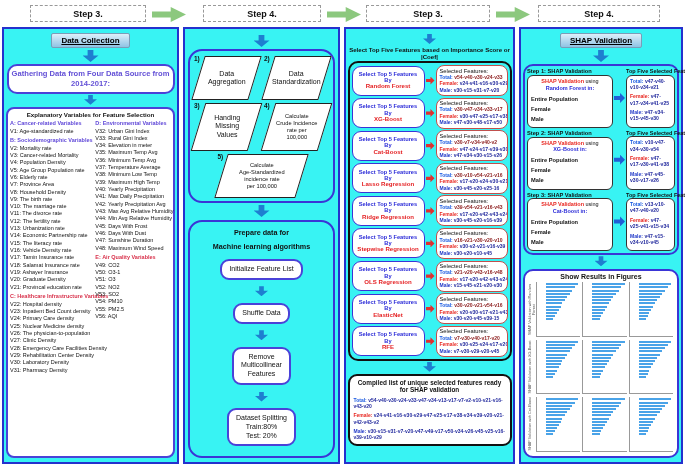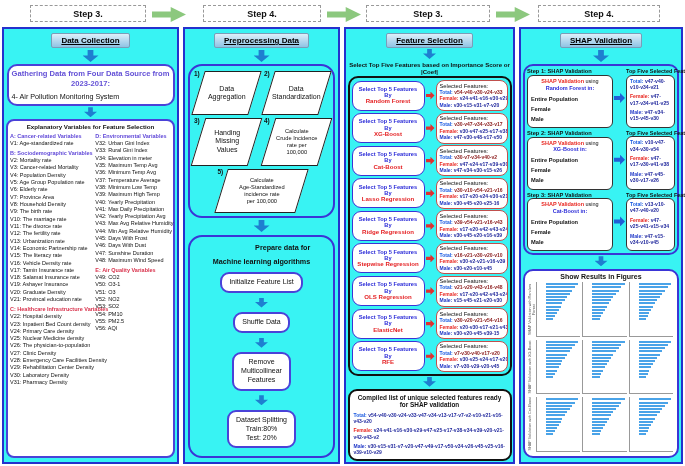--- a/index.html
+++ b/index.html
@@ -39,21 +39,21 @@
   .pcell{position:relative;display:flex;align-items:center;justify-content:center;}
   .pcell5{grid-column:1/3;justify-self:center;width:88px;}
   .pnum{position:absolute;left:0;top:-1px;font-size:6.5px;font-weight:bold;z-index:2;}
   .pgram{background:#fff;border:1px solid #222;transform:skewX(-17deg);width:85%;
     display:flex;align-items:center;justify-content:center;}
   .pg-tall{height:42px;} .pg-mid{height:46px;} .pg-five{height:42px;width:90%;}
   .ptext{transform:skewX(17deg);font-size:7px;text-align:center;white-space:pre-line;line-height:1.2;}
   .ptext.small{font-size:5.7px;}
   .prepare{width:147px;flex:1;border:2.5px solid #3a35d6;border-radius:14px;box-sizing:border-box;
     margin-top:1px;display:flex;flex-direction:column;align-items:center;padding:4px;}
-  .prepare-title{font-size:7.2px;font-weight:bold;text-align:right;line-height:1.9;white-space:pre-line;flex:none;}
+  .prepare-title{font-size:7.2px;font-weight:bold;text-align:center;line-height:1.9;white-space:pre-line;flex:none;}
   .prepare-flow{display:flex;flex-direction:column;align-items:center;flex:1;justify-content:space-evenly;}
   .pstep{background:#fff;border:2px solid #4a42d8;border-radius:9px;font-size:7px;text-align:center;
     padding:4px 7px;white-space:pre-line;line-height:1.25;}
   .prepare-flow > .darrow:last-child{display:none;}
   
   .fs-sub{font-size:6.1px;font-weight:bold;text-align:center;margin:1px 0 1px;flex:none;}
   .fs-rows{border:2px solid #111;border-radius:10px;padding:2px;width:164px;box-sizing:border-box;
     display:flex;flex-direction:column;gap:1.6px;flex:none;}
   .fs-row{display:flex;align-items:center;gap:1px;}
   .fs-method{width:73px;height:30px;background:#fff;border:1.8px solid #3a35d6;border-radius:9px;flex:none;
@@ -119,24 +119,23 @@
   </div>
 <div class="garrow" style="left:496px;"></div>
 <div class="step-box" style="left:538px;width:122px;">
     <span>Step 4.</span>
   </div>
 
 <div class="panel" style="left:2px;width:177px;">
   <div class="hbtn">Data Collection</div>
   <div class="darrow"></div>
   <div class="wbox gather">
-    <div class="gather-title">Gathering Data from Four Data Source from 2023-2017:</div>
+    <div class="gather-title">Gathering Data from Four Data Source from 2014-2017:</div>
     <div>
 
-        <div class="gather-item">4- Air Pollution Monitoring System</div>
       </div>
   </div>
   <div class="darrow sm"></div>
   <div class="wbox vars">
     <div class="vars-title">Explanatory Variables for Feature Selection</div>
     <div class="vars-cols">
       <div class="vcol-l">
 
       <div class="vline hp">A: Cancer-related Variables</div>
           <div class="vline it">V1: Age-standardized rate</div>
@@ -201,21 +200,20 @@
           <div class="vline it">V53: SO2</div>
           <div class="vline it">V54: PM10</div>
           <div class="vline it">V55: PM2.5</div>
           <div class="vline it">V56: AQI</div>
         </div>
     </div>
   </div>
 </div>
 
 <div class="panel" style="left:183px;width:157px;">
-  <div class="hbtn">Preprocessing Data</div>
   <div class="darrow"></div>
   <div class="prep">
     <div class="pcell">
       <span class="pnum">1)</span>
       <div class="pgram pg-tall">
           <span class="ptext">Data
 Aggregation</span>
         </div>
     </div>
     <div class="pcell">
@@ -271,21 +269,20 @@
 
         <div class="pstep">Dataset Splitting
 Train:80%
 Test: 20%</div>
 
       </div>
   </div>
 </div>
 
 <div class="panel" style="left:344px;width:171px;">
-  <div class="hbtn">Feature Selection</div>
   <div class="darrow sm"></div>
   <div class="fs-sub">Select Top Five Features based on Importance Score or |Coef|</div>
   <div class="fs-rows">
 
       <div class="fs-row">
         <div class="fs-method">
           <span class="fs-m1">Select Top 5 Features</span>
           <span class="fs-m1">By</span>
           <span class="fs-m3">Random Forest</span>
         </div>

